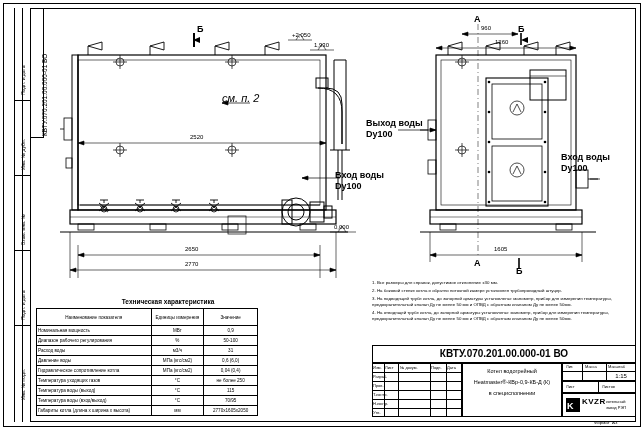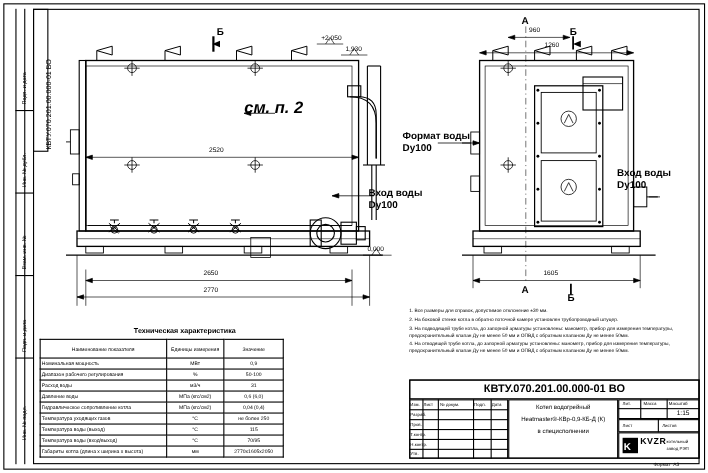--- a/index.html
+++ b/index.html
@@ -156,21 +156,21 @@
       <line x1="302" y1="178" x2="340" y2="178"></line>
       <polygon points="302,178 308,176 308,180" fill="#000"></polygon>
     </g>
 
     <g stroke="#000" stroke-width="0.7">
       <line x1="222" y1="103" x2="250" y2="103"></line>
       <polygon points="222,103 228,101 228,105" fill="#000"></polygon>
     </g>
   </svg>
 
-  <div class="t t8" style="left:222px;top:94px;font-style:italic;font-size:15px;font-weight:bold;">см. п. 2</div>
+  <div class="t t8" style="left:222px;top:94px;font-style:italic;font-size:11px;">см. п. 2</div>
   <div class="t" style="left:190px;top:134px;">2520</div>
   <div class="t" style="left:185px;top:246px;">2650</div>
   <div class="t" style="left:185px;top:261px;">2770</div>
   <div class="t" style="left:292px;top:32px;">+2,050</div>
   <div class="t" style="left:314px;top:42px;">1,930</div>
   <div class="t" style="left:334px;top:224px;">0,000</div>
   <div class="t t9" style="left:335px;top:170px;">Вход воды</div>
   <div class="t t9" style="left:335px;top:181px;">Dy100</div>
 
   <div class="t t9" style="left:474px;top:14px;">А</div>
@@ -265,21 +265,21 @@
     <g stroke="#000" stroke-width="0.7">
       <line x1="436" y1="130" x2="398" y2="130"></line>
       <polygon points="436,130 430,128 430,132" fill="#000"></polygon>
       <line x1="590" y1="179" x2="600" y2="179"></line>
     </g>
   </svg>
 
   <div class="t" style="left:481px;top:25px;">960</div>
   <div class="t" style="left:495px;top:39px;">1260</div>
   <div class="t" style="left:494px;top:246px;">1605</div>
-  <div class="t t9" style="left:366px;top:118px;">Формат воды</div>
+  <div class="t t9" style="left:366px;top:118px;">Выход воды</div>
   <div class="t t9" style="left:366px;top:129px;">Dy100</div>
   <div class="t t9" style="left:561px;top:152px;">Вход воды</div>
   <div class="t t9" style="left:561px;top:163px;">Dy100</div>
 
   <div class="t t7 ctr" style="left:78px;top:298px;width:180px;font-weight:bold;font-size:6.5px;">Техническая характеристика</div>
   <table style="position:absolute;left:36px;top:308px;width:222px;font-size:4.6px;">
     <thead>
       <tr>
         <th style="border:0.6px solid #000;width:118px;height:14px;font-weight:normal;">Наименование показателя</th>
         <th style="border:0.6px solid #000;width:52px;font-weight:normal;">Единицы измерения</th>

